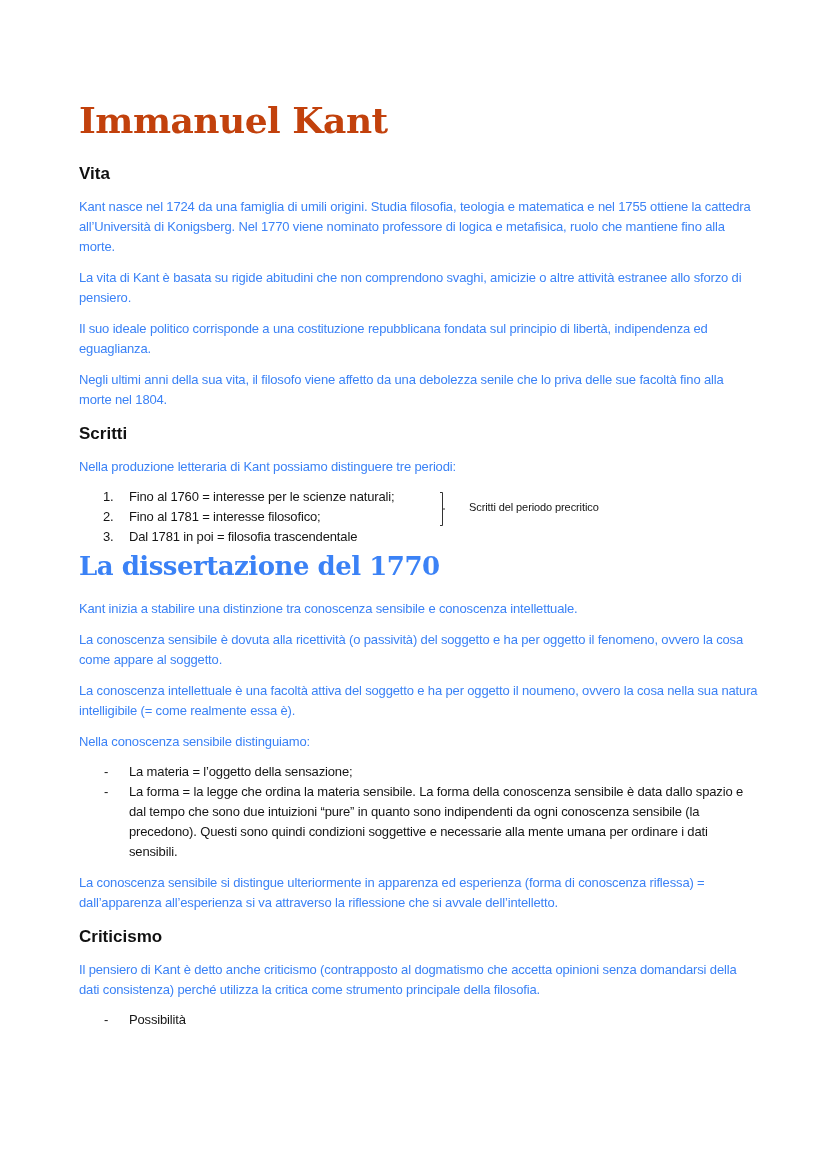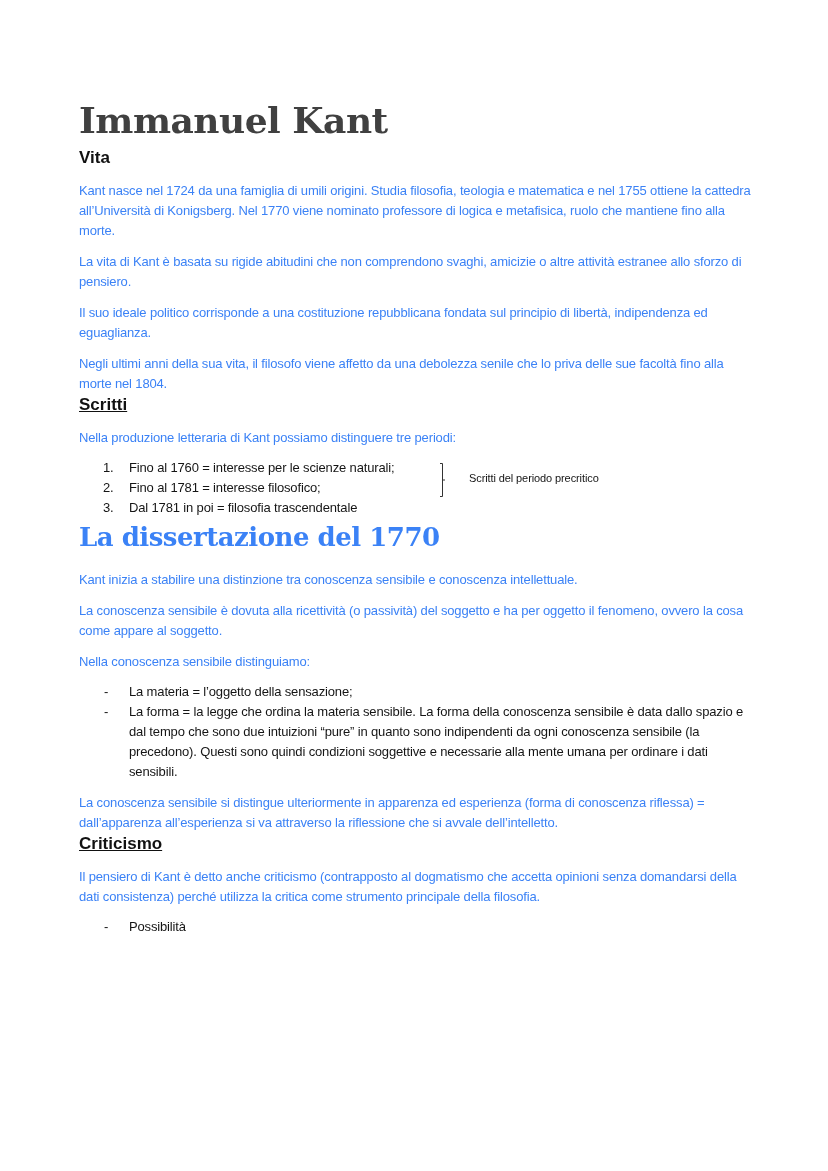--- a/index.html
+++ b/index.html
@@ -4,38 +4,38 @@
   <style>
     html, body { margin: 0; padding: 0; background: #ffffff; }
     body { width: 828px; height: 1171px; overflow: hidden; position: relative; }
     .page {
       position: absolute; left: 79px; top: 98px; width: 680px;
       font-family: "Liberation Sans", sans-serif; color: #111;
     }
     .doc-title {
       font-family: "DejaVu Serif", "Liberation Serif", serif;
       font-weight: bold; font-size: 36px; line-height: 44px; margin: 0;
-      letter-spacing: -0.5px; color: #404040;
+      letter-spacing: -0.5px; color: #c2410c;
     }
     .doc-h1 {
       font-family: "DejaVu Serif", "Liberation Serif", serif;
       font-weight: bold; font-size: 26px; line-height: 34px; margin: 0;
       letter-spacing: -0.5px; color: #3b82f6;
     }
     .doc-h2 {
       font-weight: bold; font-size: 17px; line-height: 22px; margin: 0; color: #111;
     }
     p {
       font-size: 13px; line-height: 20px; margin: 0; color: #3b82f6;
       letter-spacing: -0.15px;
     }
-    .mt-title-h2 { margin-top: 5px; }
+    .mt-title-h2 { margin-top: 21px; }
     .mt-h2-p { margin-top: 12px; }
     .mt-p { margin-top: 11px; }
-    .mt-h2 { margin-top: 0; text-decoration: underline; }
+    .mt-h2 { margin-top: 13px; }
     .mt-h1 { margin-top: 2px; }
     .mt-h1-p { margin-top: 16px; }
 
     .list { list-style: none; margin: 0; padding: 0; font-size: 13px; line-height: 20px; color: #151515; letter-spacing: -0.15px; }
     .list li { position: relative; padding-left: 50px; }
     .list .marker { position: absolute; left: 24px; top: 0; }
     .dash-list .marker { left: 25px; }
     .mt-list { margin-top: 10px; }
 
     .periods-wrap { position: relative; }
@@ -78,20 +78,21 @@
     </ol>
     <svg class="brace" viewBox="0 0 8 34">
       <path d="M1 0.5 H3.5 V33.5 H1 M3.5 17 H6" fill="none" stroke="#333" stroke-width="1"></path>
     </svg>
     <span class="brace-note">Scritti del periodo precritico</span>
   </div>
 
   <h1 class="doc-h1 mt-h1">La dissertazione del 1770</h1>
   <p class="mt-h1-p">Kant inizia a stabilire una distinzione tra conoscenza sensibile e conoscenza intellettuale.</p>
   <p class="mt-p">La conoscenza sensibile è dovuta alla ricettività (o passività) del soggetto e ha per oggetto il fenomeno, ovvero la cosa come appare al soggetto.</p>
+  <p class="mt-p">La conoscenza intellettuale è una facoltà attiva del soggetto e ha per oggetto il noumeno, ovvero la cosa nella sua natura intelligibile (= come realmente essa è).</p>
   <p class="mt-p">Nella conoscenza sensibile distinguiamo:</p>
   <ul class="list dash-list mt-list">
     <li>
       <span class="marker">-</span>
       <span>La materia = l’oggetto della sensazione;</span>
     </li>
     <li>
       <span class="marker">-</span>
       <span>La forma = la legge che ordina la materia sensibile. La forma della conoscenza sensibile è data dallo spazio e dal tempo che sono due intuizioni “pure” in quanto sono indipendenti da ogni conoscenza sensibile (la precedono). Questi sono quindi condizioni soggettive e necessarie alla mente umana per ordinare i dati sensibili.</span>
     </li>

